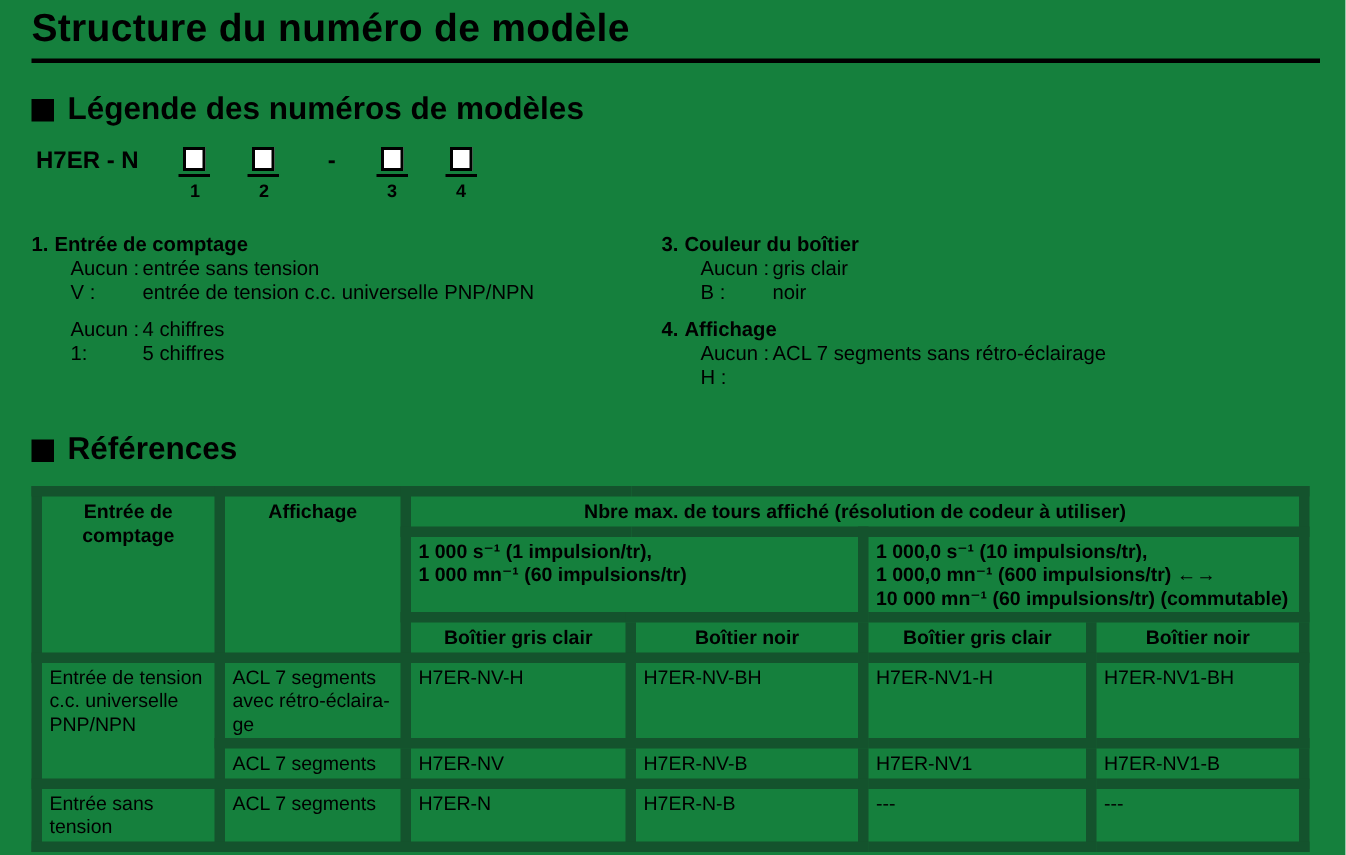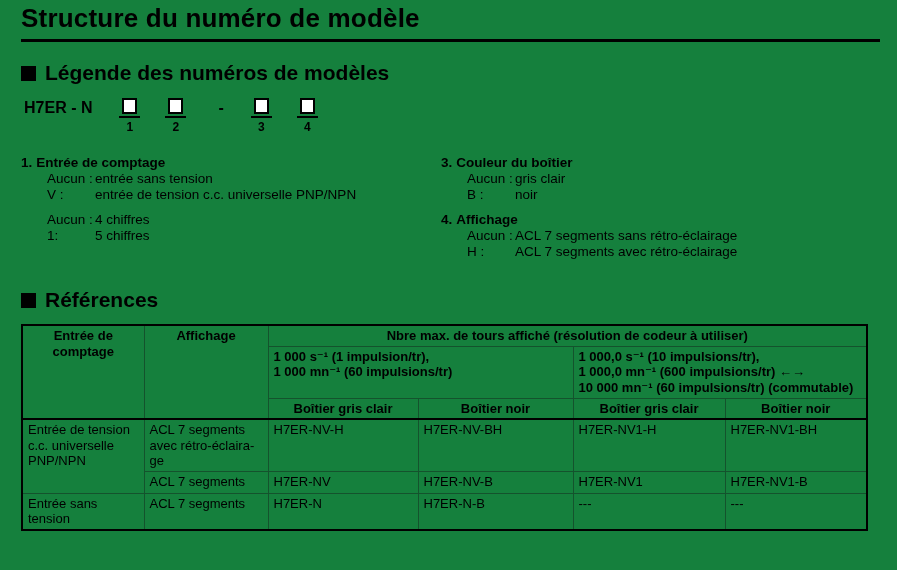--- a/index.html
+++ b/index.html
@@ -114,21 +114,21 @@
   
   .ref-table {
     margin-top: 12px;
     border-collapse: collapse;
     table-layout: fixed;
     width: 845px;
     border: 2px solid #000;
     font-size: 13px;
   }
   .ref-table th, .ref-table td {
-    border: 1px solid #14532d;
+    border: 7px solid #14532d;
     padding: 2px 5px;
     vertical-align: top;
     line-height: 15.5px;
   }
   .ref-table thead { border-bottom: 2px solid #000; }
   .ref-table th { font-weight: bold; text-align: left; }
   .ref-table .c { text-align: center; }
   .pre { white-space: pre-line; }
   tr.h-a { height: 21px; }
   tr.h-b { height: 52px; }
@@ -217,21 +217,20 @@
       <div class="legend-item">
         <div class="legend-title">
           <span class="legend-num">4.</span><span>Affichage</span>
         </div>
         <div class="legend-row">
           <span class="lab">Aucun :</span>
           <span class="desc">ACL 7 segments sans rétro-éclairage</span>
         </div>
         <div class="legend-row">
           <span class="lab">H :</span>
-          <span class="desc">ACL 7 segments avec rétro-éclairage</span>
         </div>
       </div>
     </div>
   </div>
 
 
   <div class="section-head">
     <span class="sq"></span>
     <span>Références</span>
   </div>

